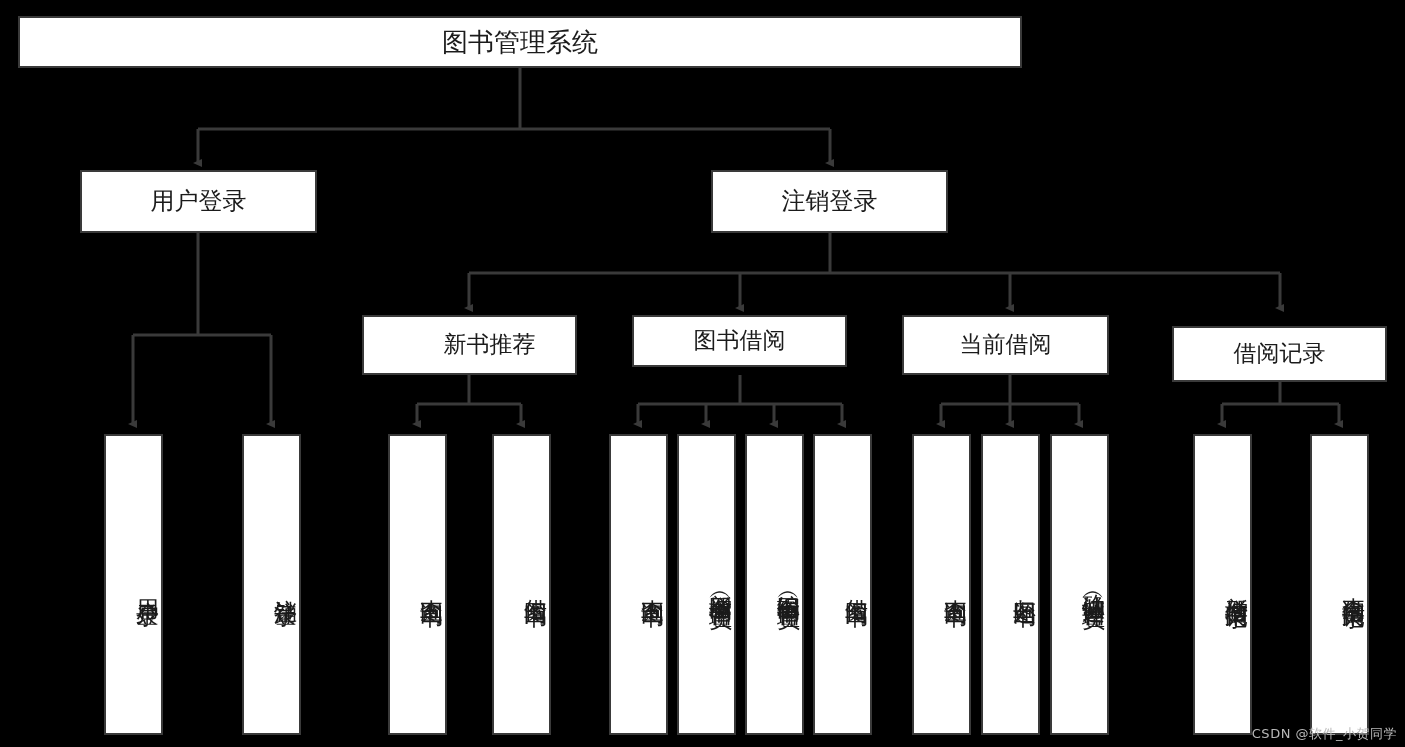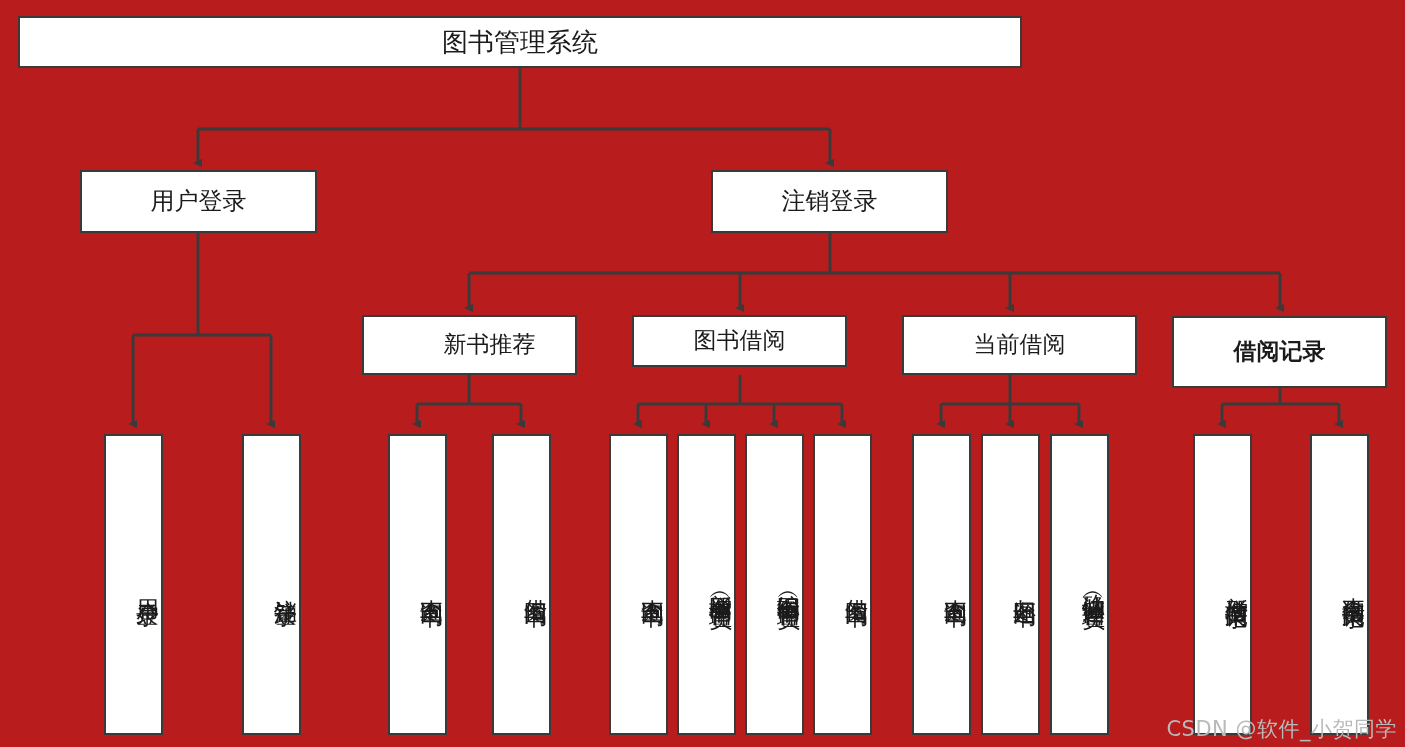--- a/index.html
+++ b/index.html
@@ -7,21 +7,21 @@
     padding: 0;
     background: #ffffff;
   }
   body {
     font-family: "DejaVu Sans", "Liberation Sans", sans-serif;
   }
   #canvas {
     position: relative;
     width: 1405px;
     height: 747px;
-    background: #b91c1c;
+    background: #000000;
     overflow: hidden;
   }
   svg.wires {
     position: absolute;
     left: 0;
     top: 0;
     width: 1405px;
     height: 747px;
     pointer-events: none;
   }
@@ -57,21 +57,21 @@
   }
   .node.leaf .vtext {
     writing-mode: vertical-rl;
     text-orientation: upright;
     white-space: nowrap;
   }
   .watermark {
     position: absolute;
     right: 8px;
     bottom: 4px;
-    font-size: 21px;
+    font-size: 13px;
     color: #b9b9b9;
     white-space: nowrap;
     letter-spacing: 0.5px;
   }
 </style>
 </head>
 <body>
 
 <div id="canvas">
 
@@ -140,24 +140,24 @@
   <div class="node l2" style="left:711px; top:170px; width:237px; height:63px;">
     <span>注销登录</span>
   </div>
 
   <div class="node l3" style="left:362px; top:315px; width:215px; height:60px;padding-left:40px;">
     <span>新书推荐</span>
   </div>
   <div class="node l3" style="left:632px; top:315px; width:215px; height:52px;">
     <span>图书借阅</span>
   </div>
-  <div class="node l3" style="left:902px; top:315px; width:235px; height:60px;">
+  <div class="node l3" style="left:902px; top:315px; width:207px; height:60px;">
     <span>当前借阅</span>
   </div>
-  <div class="node l3" style="left:1172px; top:316px; width:215px; height:72px;font-weight:bold;">
+  <div class="node l3" style="left:1172px; top:326px; width:215px; height:56px;">
     <span>借阅记录</span>
   </div>
 
   <div class="node leaf" style="left:104px; top:434px; width:59px; height:301px;">
     <span class="vtext">用户登录</span>
   </div>
   <div class="node leaf" style="left:242px; top:434px; width:59px; height:301px;">
     <span class="vtext">注销登录</span>
   </div>
 

